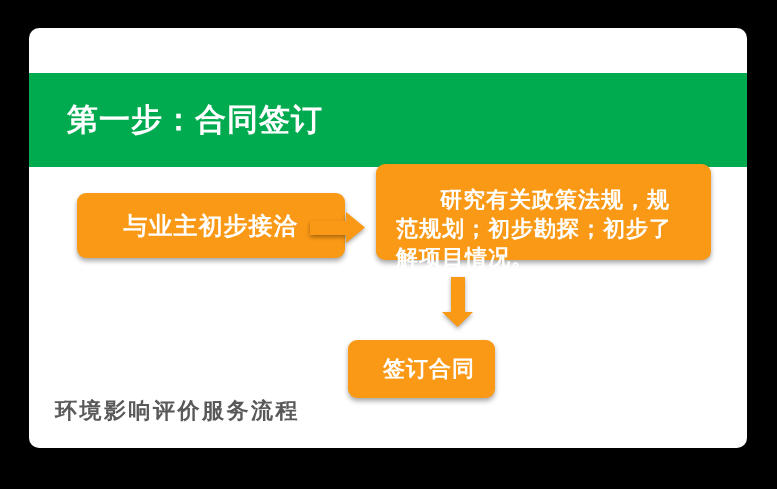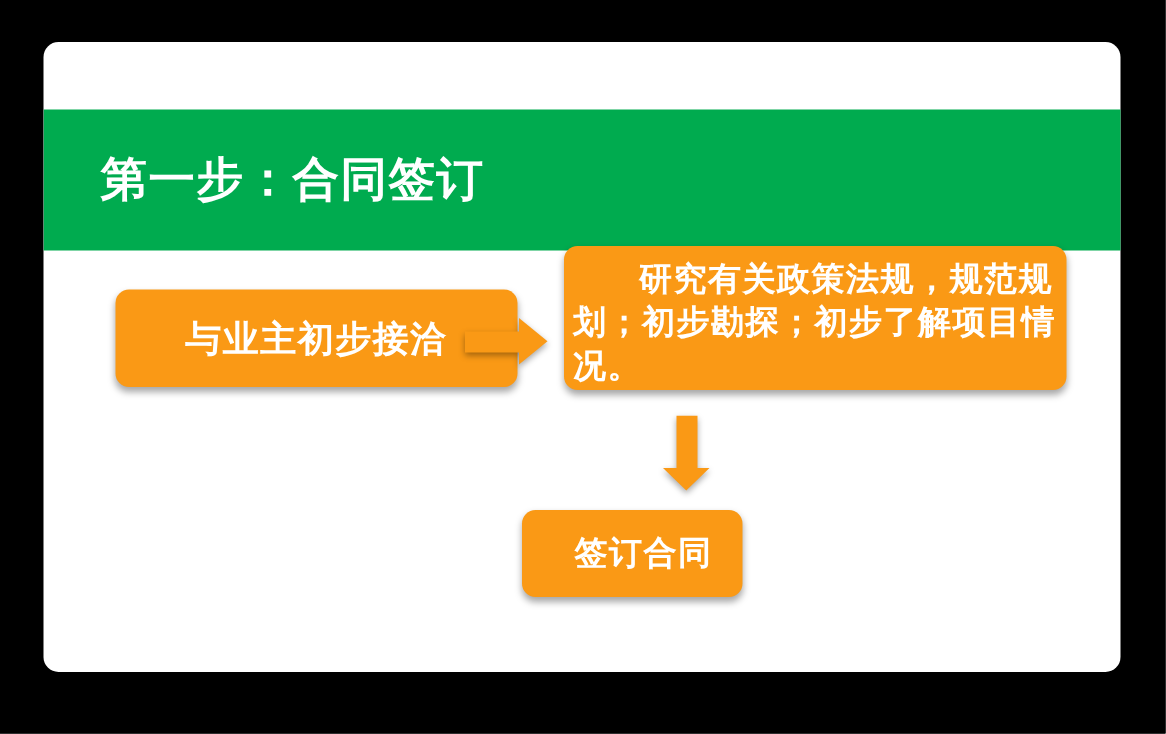--- a/index.html
+++ b/index.html
@@ -70,21 +70,21 @@
     top: 136px;
     width: 335px;
     height: 96px;
     padding: 5px 4px;
     font-size: 22px;
     line-height: 29px;
     letter-spacing: 1px;
     text-align: left;
   }
   .box2 p {
-    margin: 2px;
+    margin: 16px;
     text-indent: 2em;
   }
   .box3 {
     left: 319px;
     top: 312px;
     width: 147px;
     height: 58px;
     display: flex;
     align-items: center;
     justify-content: center;
@@ -147,15 +147,16 @@
       <svg width="33" height="51" viewBox="0 0 33 51" aria-hidden="true">
         <rect class="fill" x="10" y="0" width="14" height="36"></rect>
         <polygon class="fill" points="1,35 16.5,50 32,35"></polygon>
       </svg>
     </div>
 
     <div class="flow-box box3">
       <span>签订合同</span>
     </div>
 
+    <div class="caption">环境影响评价服务流程</div>
 
   </div>
 </div>
 
 </body></html>

